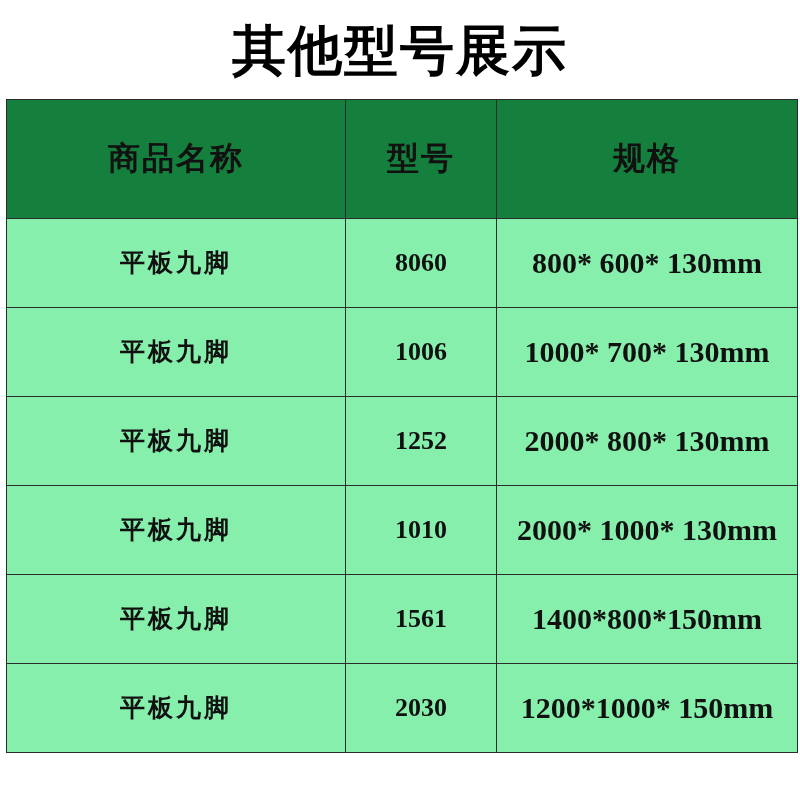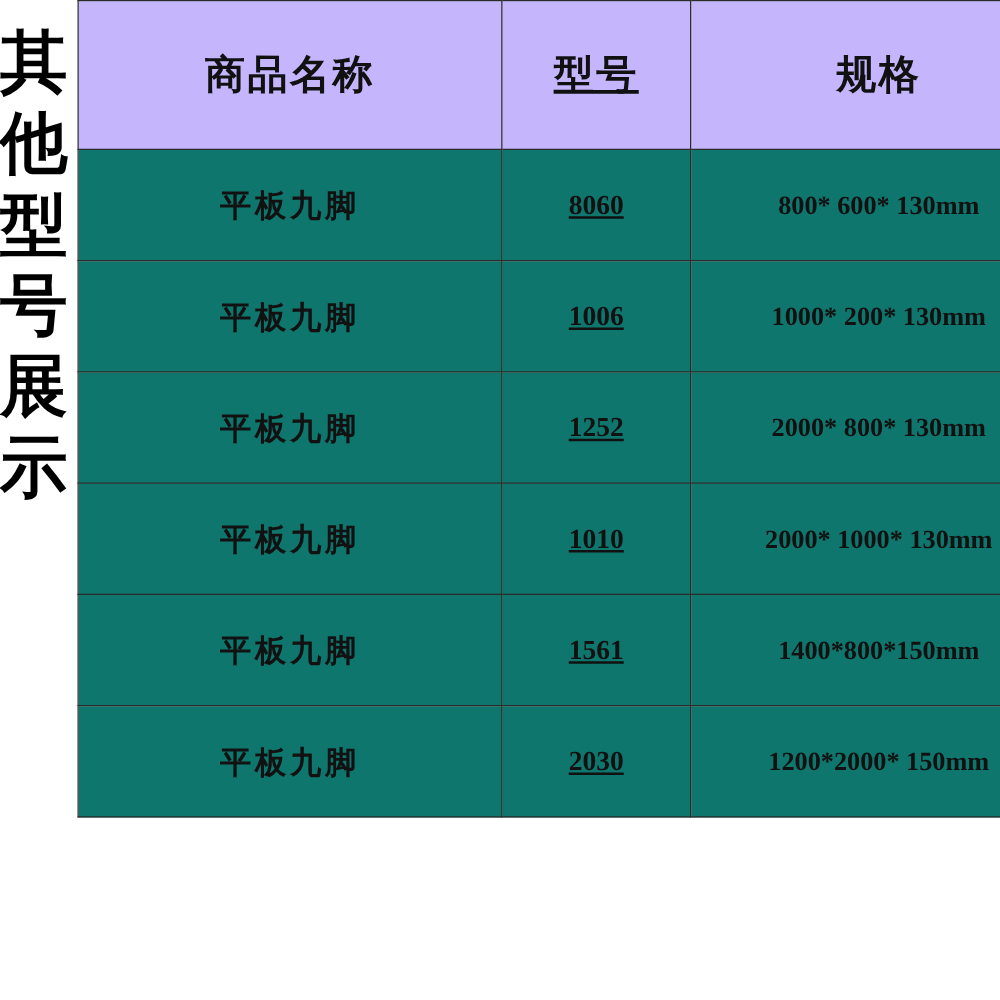--- a/index.html
+++ b/index.html
@@ -12,21 +12,21 @@
     background: #ffffff;
     font-family: "Liberation Serif", "DejaVu Serif", serif;
     color: #111111;
     overflow: hidden;
   }
   .page {
     width: 800px;
     height: 800px;
     box-sizing: border-box;
     display: flex;
-    flex-direction: row;
+    flex-direction: column;
   }
   .title {
     text-align: center;
     font-family: "Liberation Sans", "DejaVu Sans", sans-serif;
     font-weight: bold;
     font-size: 54px;
     letter-spacing: 2px;
     color: #000000;
     padding-top: 18px;
     padding-bottom: 16px;
@@ -41,49 +41,49 @@
     border-collapse: collapse;
     table-layout: fixed;
   }
   table.spec td, table.spec th {
     border: 1px solid #2b2b2b;
     text-align: center;
     vertical-align: middle;
     padding: 0;
   }
   thead th {
-    background: #c4b5fd;
+    background: #15803d;
     height: 118px;
     font-family: "Liberation Sans", "DejaVu Sans", sans-serif;
     font-weight: bold;
     font-size: 32px;
     color: #111111;
     letter-spacing: 2px;
   }
   tbody td {
     height: 88px;
     font-size: 25px;
     font-weight: bold;
     color: #111111;
-    background: #0f766e;
+    background: #86efac;
   }
   td.name, th.name { width: 338px; }
-  td.model, th.model { width: 150px; text-decoration: underline; }
+  td.model, th.model { width: 150px; }
   td.spec-col, th.spec-col { width: 300px; }
   td.name {
     font-family: "Liberation Serif", "DejaVu Serif", serif;
     letter-spacing: 3px;
   }
   td.model {
     font-family: "Liberation Serif", "DejaVu Serif", serif;
-    font-size: 22px;
+    font-size: 26px;
   }
   td.spec-col {
     font-family: "Liberation Serif", "DejaVu Serif", serif;
-    font-size: 21px;
+    font-size: 30px;
   }
 </style>
 </head>
 <body>
 
 <div class="page">
 
   <div class="title">其他型号展示</div>
 
   <div class="table-wrap">
@@ -97,39 +97,39 @@
       </thead>
       <tbody>
         <tr>
           <td class="name">平板九脚</td>
           <td class="model">8060</td>
           <td class="spec-col">800* 600* 130mm</td>
         </tr>
         <tr>
           <td class="name">平板九脚</td>
           <td class="model">1006</td>
-          <td class="spec-col">1000* 200* 130mm</td>
+          <td class="spec-col">1000* 700* 130mm</td>
         </tr>
         <tr>
           <td class="name">平板九脚</td>
           <td class="model">1252</td>
           <td class="spec-col">2000* 800* 130mm</td>
         </tr>
         <tr>
           <td class="name">平板九脚</td>
           <td class="model">1010</td>
           <td class="spec-col">2000* 1000* 130mm</td>
         </tr>
         <tr>
           <td class="name">平板九脚</td>
           <td class="model">1561</td>
           <td class="spec-col">1400*800*150mm</td>
         </tr>
         <tr>
           <td class="name">平板九脚</td>
           <td class="model">2030</td>
-          <td class="spec-col">1200*2000* 150mm</td>
+          <td class="spec-col">1200*1000* 150mm</td>
         </tr>
       </tbody>
     </table>
   </div>
 
 </div>
 
 </body></html>

